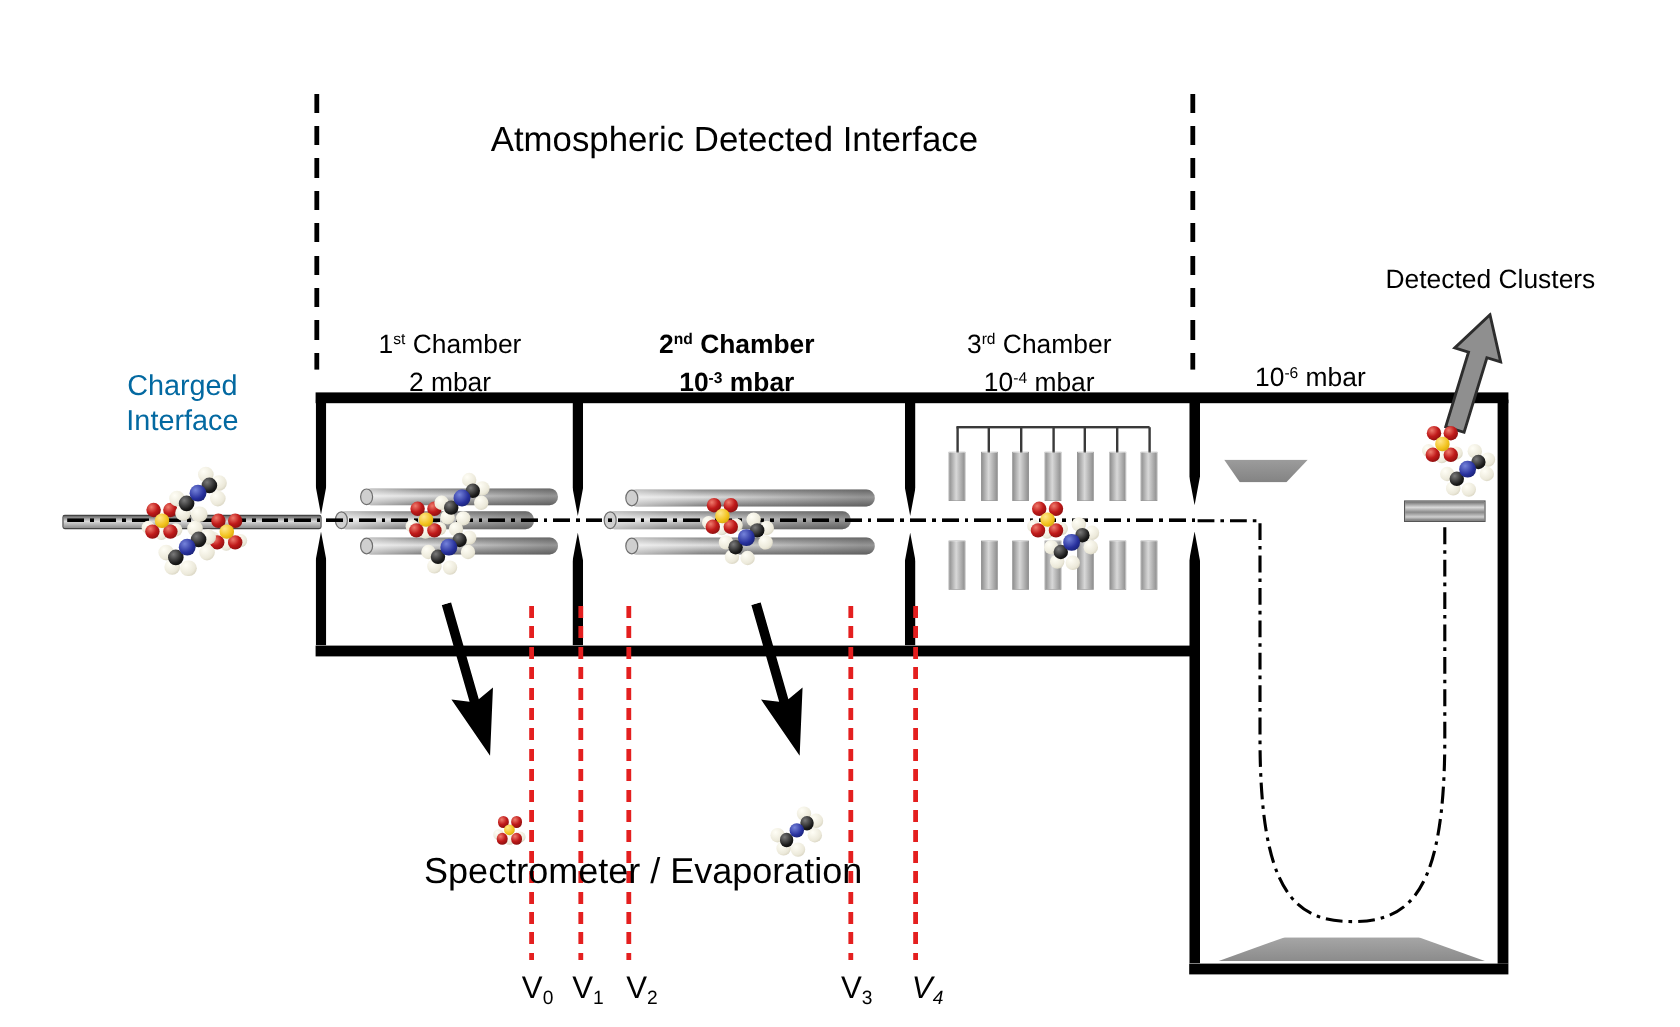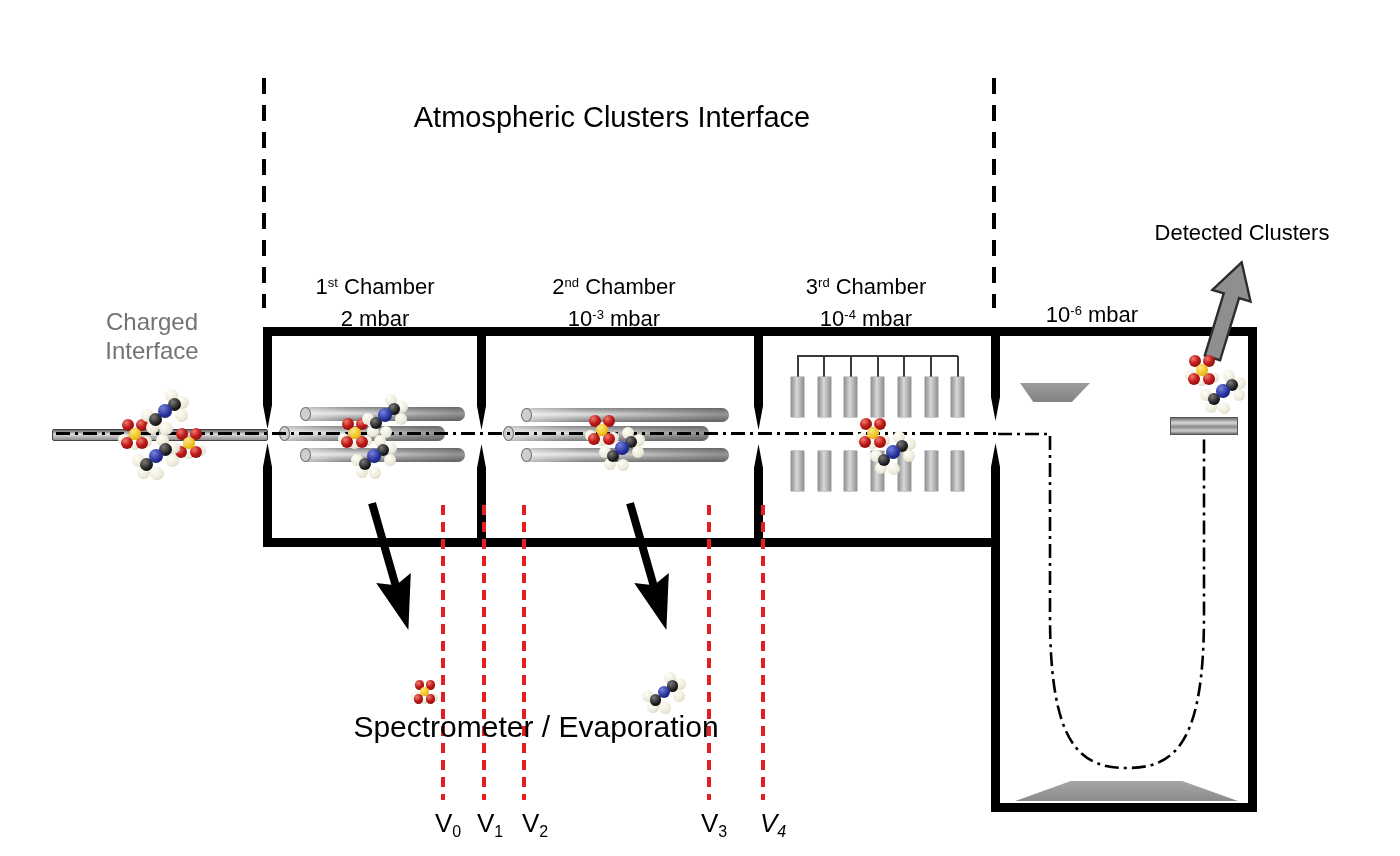--- a/index.html
+++ b/index.html
@@ -62,41 +62,41 @@
   .det-bar{background:linear-gradient(to bottom,#6f6f6f 0,#d9d9d9 30%,#8a8a8a 55%,#cfcfcf 80%,#6f6f6f 100%);border:1px solid #555;box-sizing:border-box;}
 
   .z-walls{z-index:10}.z-metal{z-index:12}.z-beam{z-index:20}.z-marks{z-index:40}.z-cluster{z-index:50}.z-text{z-index:60}
 </style>
 </head>
 <body>
 
 <div class="abs divider-v" style="left:262px;top:78px;height:230px;"></div>
 <div class="abs divider-v" style="left:992px;top:78px;height:230px;"></div>
 
-<div class="abs sec-title z-text" style="left:612px;top:101px;">Atmospheric Clusters Interface</div>
+<div class="abs sec-title z-text" style="left:612px;top:101px;">Atmospheric Detected Interface</div>
 <div class="abs sec-title tof-title z-text" style="left:1177px;top:88px;">
 </div>
 
 <div class="abs chamber-label z-text" style="left:375px;top:269px;">
   <div><span>1</span><sup>st</sup><span> Chamber</span></div>
   <div><span>2</span><sup class="p-sup"></sup><span> mbar</span></div>
 </div>
-<div class="abs chamber-label z-text" style="left:614px;top:269px;">
+<div class="abs chamber-label z-text" style="left:614px;top:269px;font-weight:bold;">
   <div><span>2</span><sup>nd</sup><span> Chamber</span></div>
   <div><span>10</span><sup class="p-sup">-3</sup><span> mbar</span></div>
 </div>
 <div class="abs chamber-label z-text" style="left:866px;top:269px;">
   <div><span>3</span><sup>rd</sup><span> Chamber</span></div>
   <div><span>10</span><sup class="p-sup">-4</sup><span> mbar</span></div>
 </div>
 <div class="abs chamber-label z-text" style="left:1092px;top:297px;">
   <span>10</span><sup class="p-sup">-6</sup><span> mbar</span>
 </div>
 
-<div class="abs side-label z-text" style="left:152px;top:307px;color:#737373;">
+<div class="abs side-label z-text" style="left:152px;top:307px;color:#0369a1;">
   <div>Charged</div>
   <div>Interface</div>
 </div>
 <div class="abs detected-label z-text" style="left:1242px;top:220px;">Detected Clusters</div>
 <div class="abs frag-label z-text" style="left:536px;top:710px;">Spectrometer / Evaporation</div>
 
 <div class="abs wall z-walls" style="left:263px;top:327px;width:994px;height:9px;"></div>
 <div class="abs wall z-walls" style="left:263px;top:538px;width:737px;height:9px;"></div>
 <div class="abs wall z-walls" style="left:991px;top:803px;width:266px;height:9px;"></div>
 <div class="abs wv wv-tip-b z-walls" style="left:263px;top:333px;height:96px;"></div>

